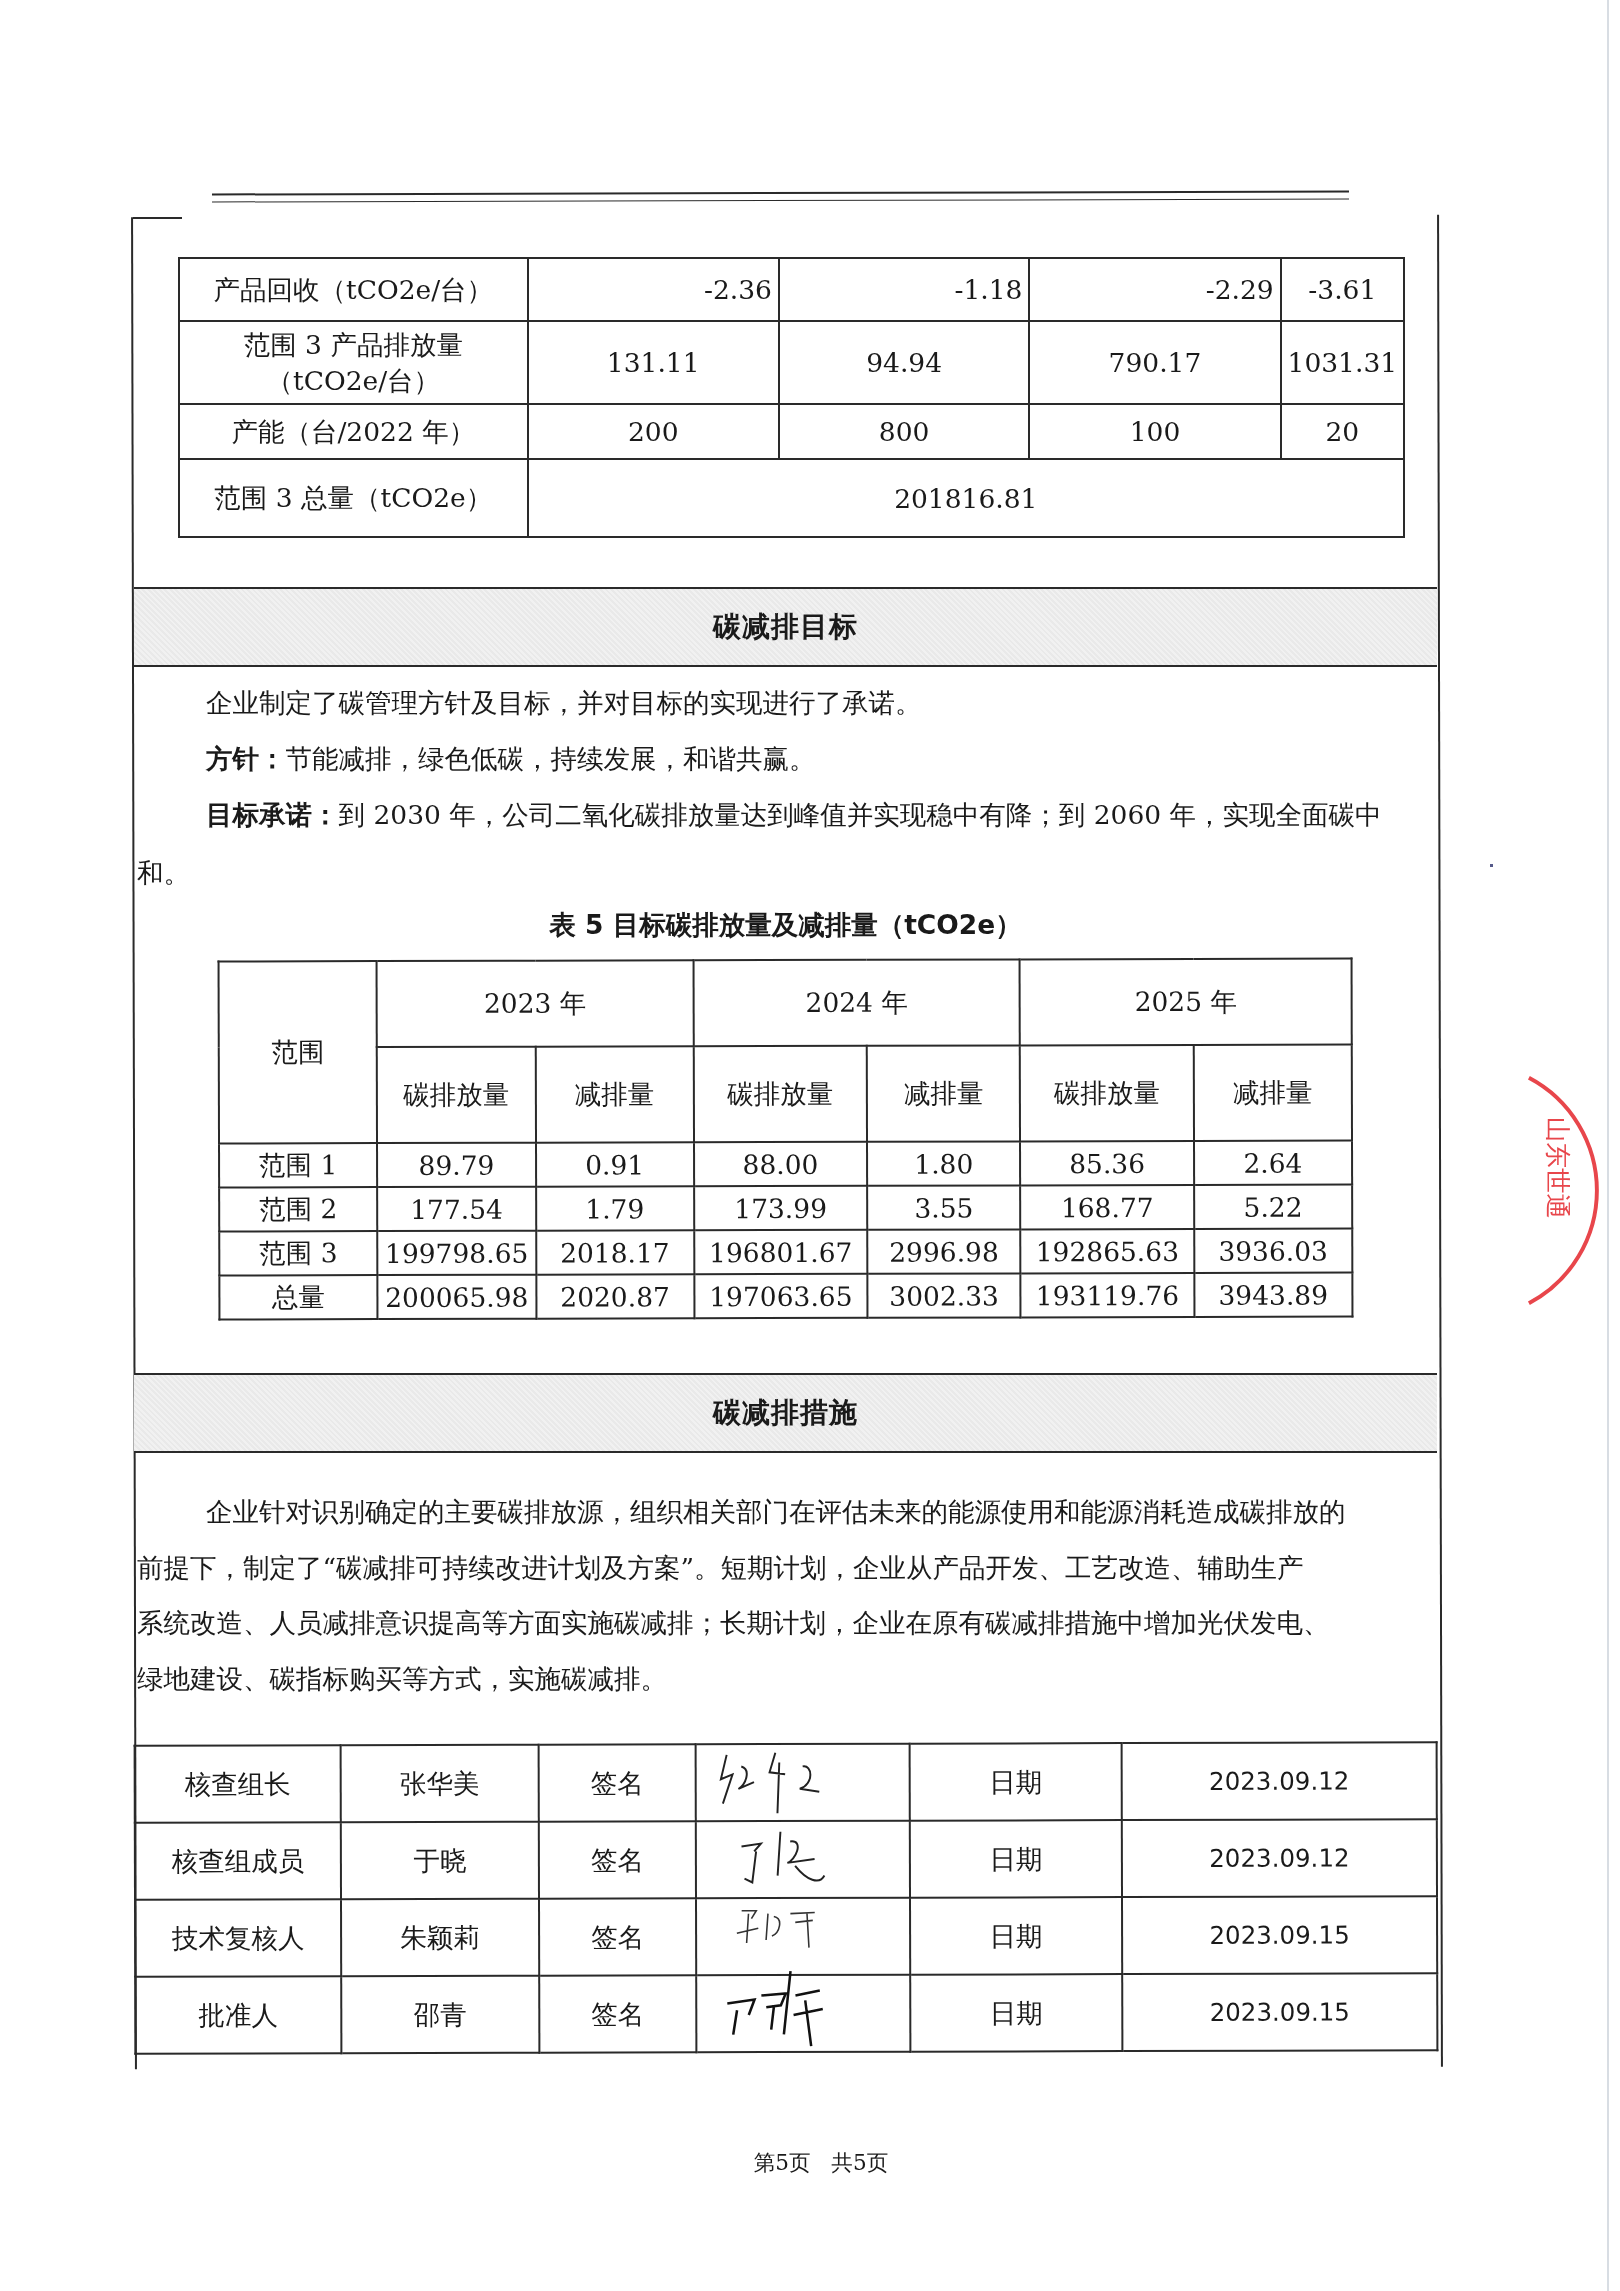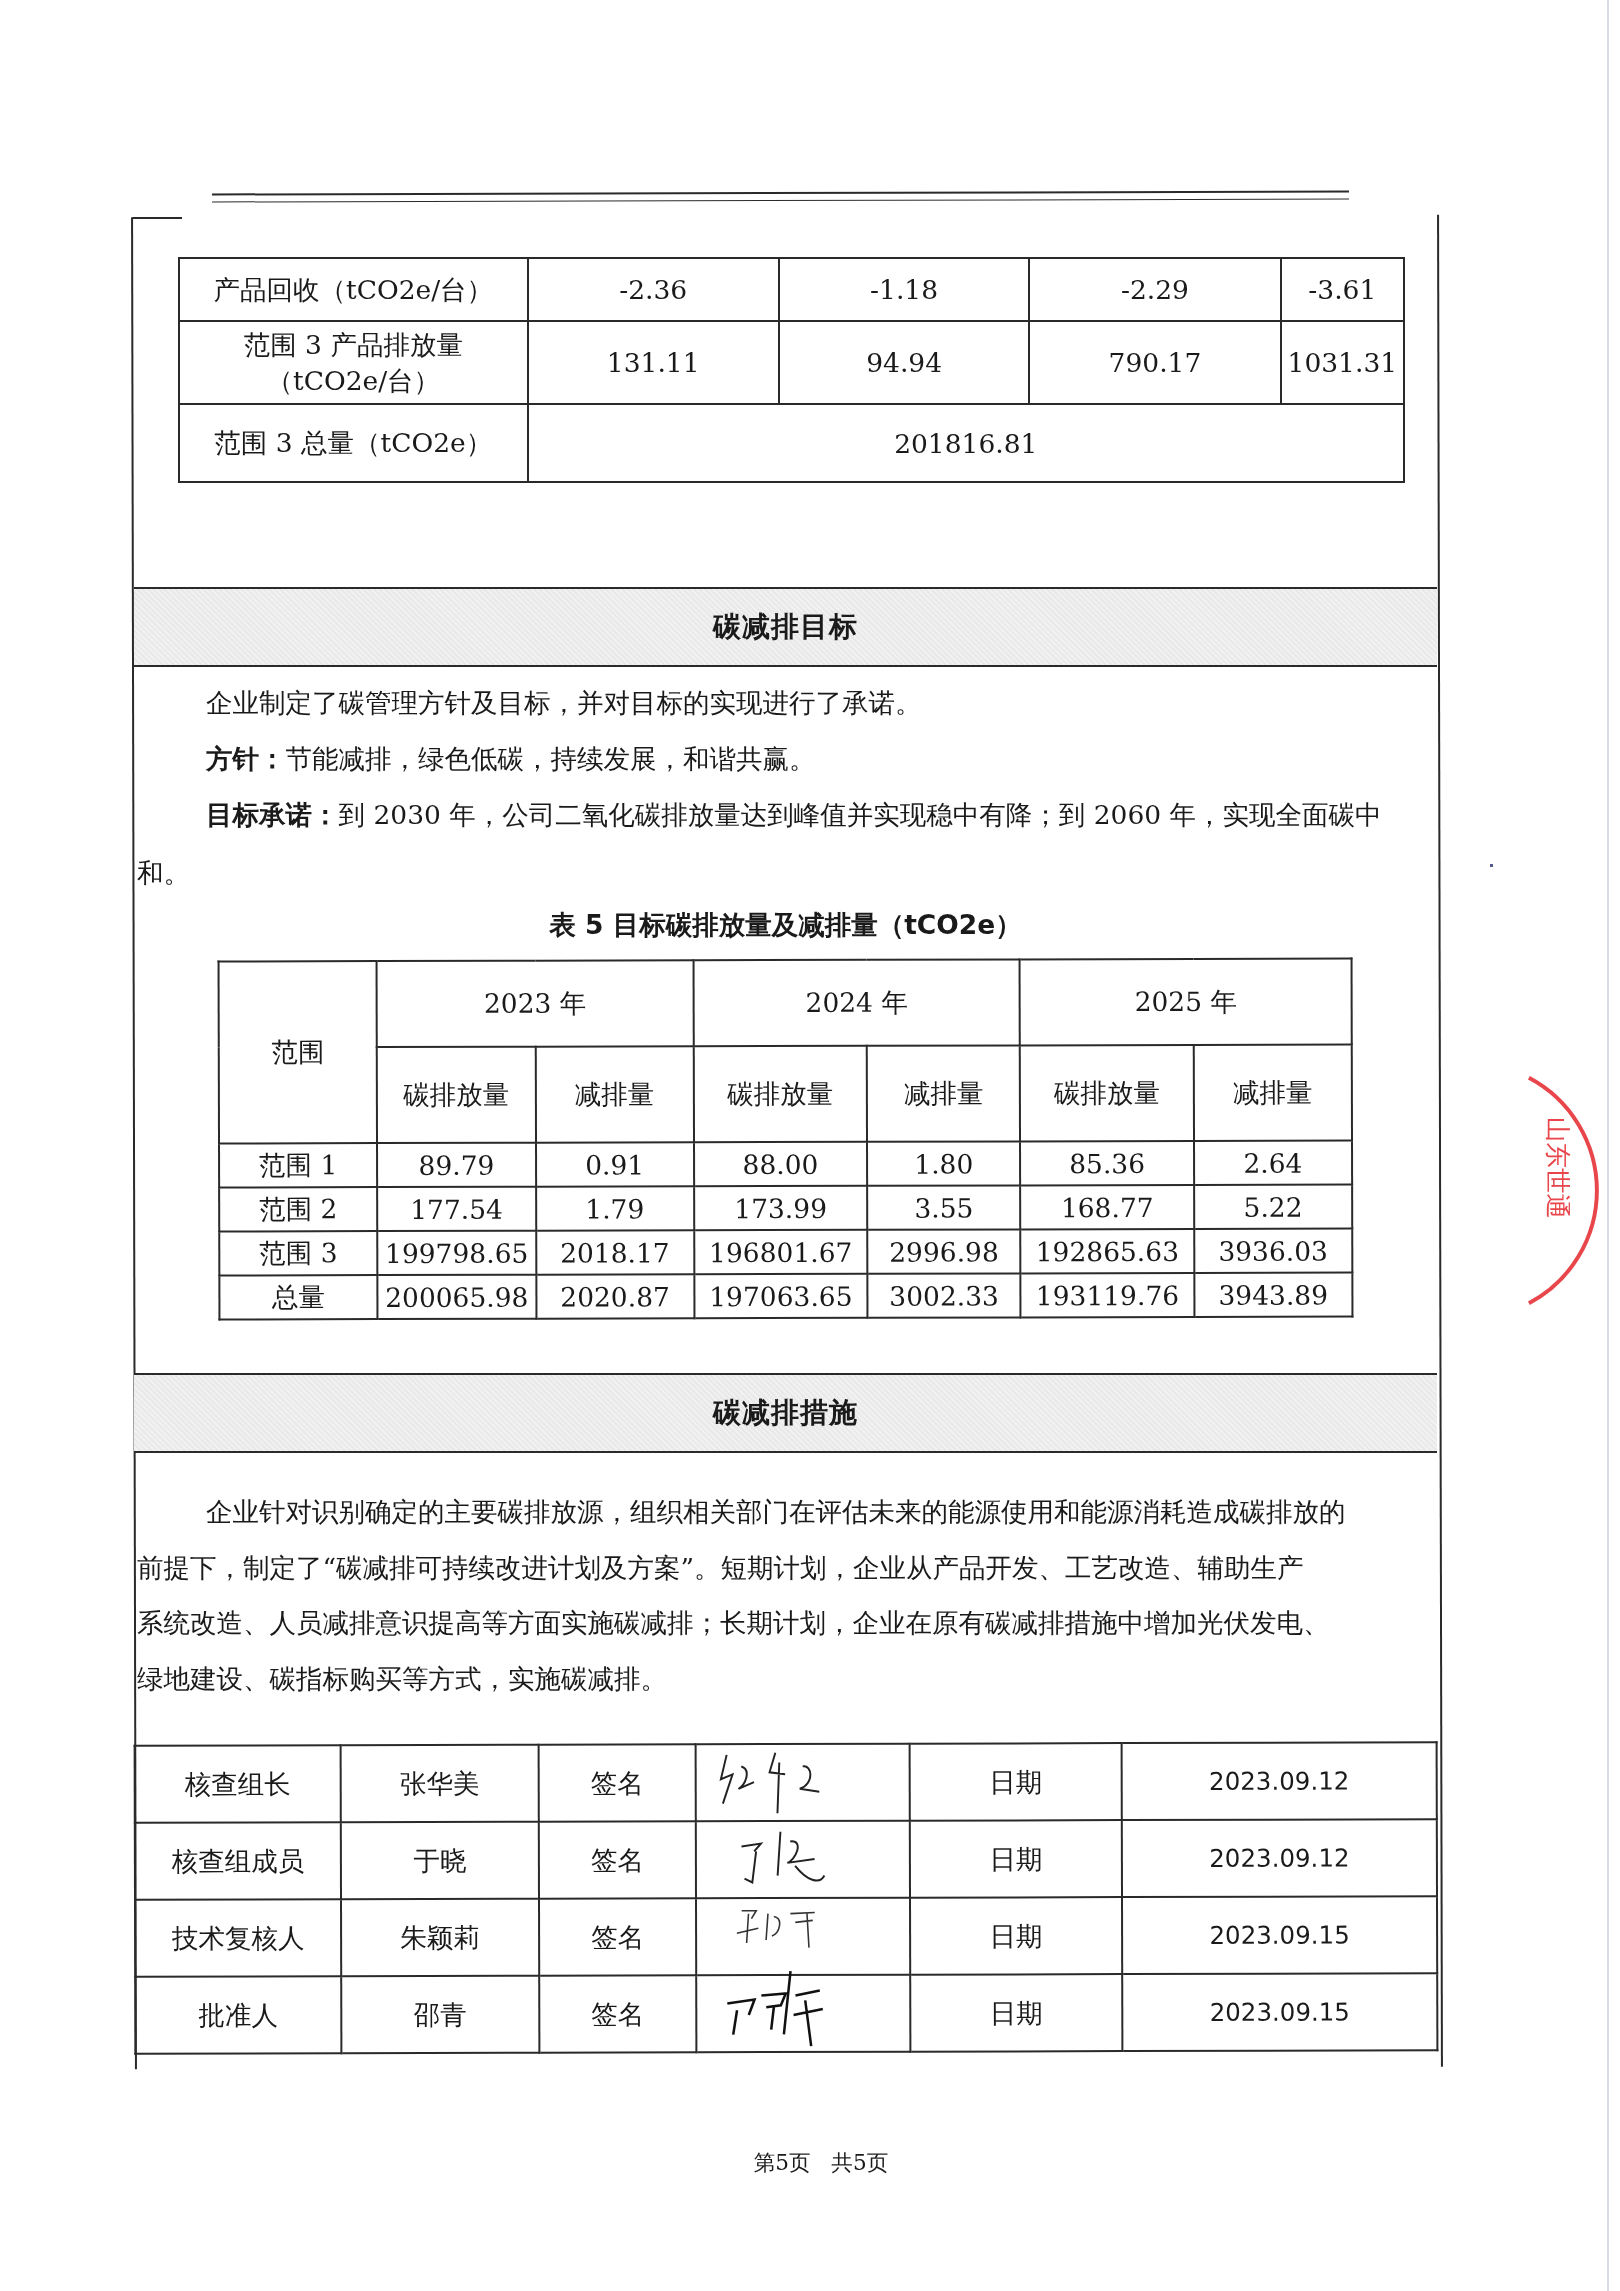--- a/index.html
+++ b/index.html
@@ -27,21 +27,21 @@
     border-top: 2px solid #2a2a2a;
   }
   
   table { border-collapse: collapse; }
   .t-top {
     position: absolute; left: 178px; top: 216px; width: 1227px;
     font-size: 26.5px; text-align: center; margin-top: 41px;
   }
   .t-top td { border: 2px solid #2a2a2a; padding: 0 5.9px; }
   .t-top td.lbl { width: 345px; }
-  .t-top td.v { width: 245px; }
+  .t-top td.v { width: 245px; text-align: right; }
   
   .sec-head {
     position: absolute; left: 134px; width: 1303px; height: 76px;
     border-top: 2px solid #2a2a2a; border-bottom: 2px solid #2a2a2a;
     background: repeating-linear-gradient(45deg, #e9e9e9 0 2px, #f1f1f1 2px 3.9px);
     display: flex; align-items: center; justify-content: center;
     font-family: "DejaVu Sans", "Liberation Sans", sans-serif;
     font-size: 28px; font-weight: bold; letter-spacing: 1px;
   }
   .para {
@@ -98,20 +98,27 @@
   <tr style="height:83px">
     <td class="lbl">
       <div>范围 3 产品排放量</div>
       <div>（tCO2e/台）</div>
     </td>
     <td>131.11</td>
     <td>94.94</td>
     <td>790.17</td>
     <td>1031.31</td>
   </tr>
+  <tr style="height:55px">
+    <td class="lbl">产能（台/2022 年）</td>
+    <td>200</td>
+    <td>800</td>
+    <td>100</td>
+    <td>20</td>
+  </tr>
   <tr style="height:78px">
     <td class="lbl">范围 3 总量（tCO2e）</td>
     <td colspan="4">201816.81</td>
   </tr>
 </tbody>
   </table>
 
 <div class="sec-head" style="top:587px">碳减排目标</div>
 
 <div class="para" style="left:206px; top:686px;">企业制定了碳管理方针及目标，并对目标的实现进行了承诺。</div>

